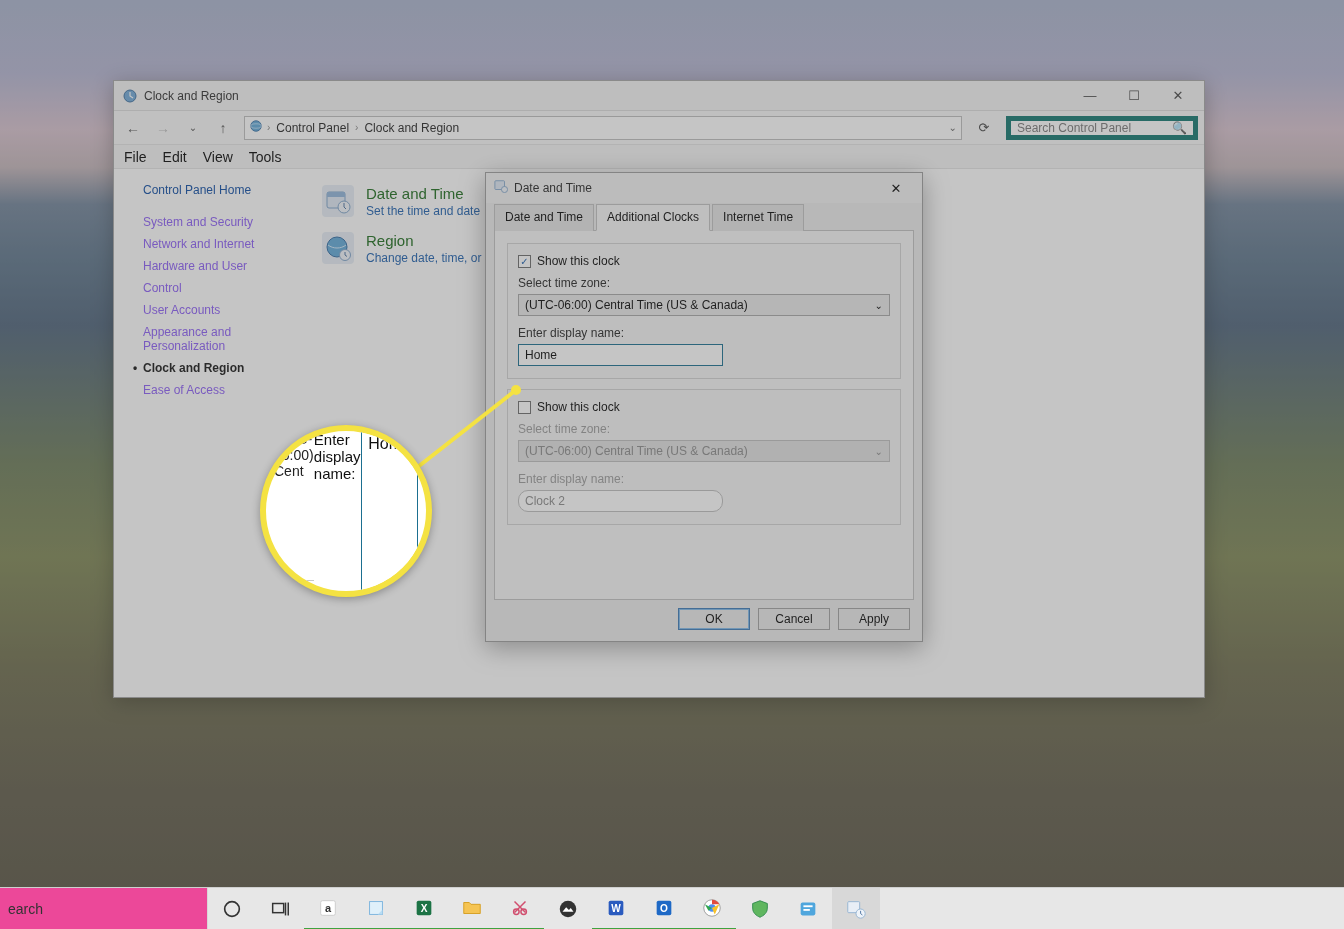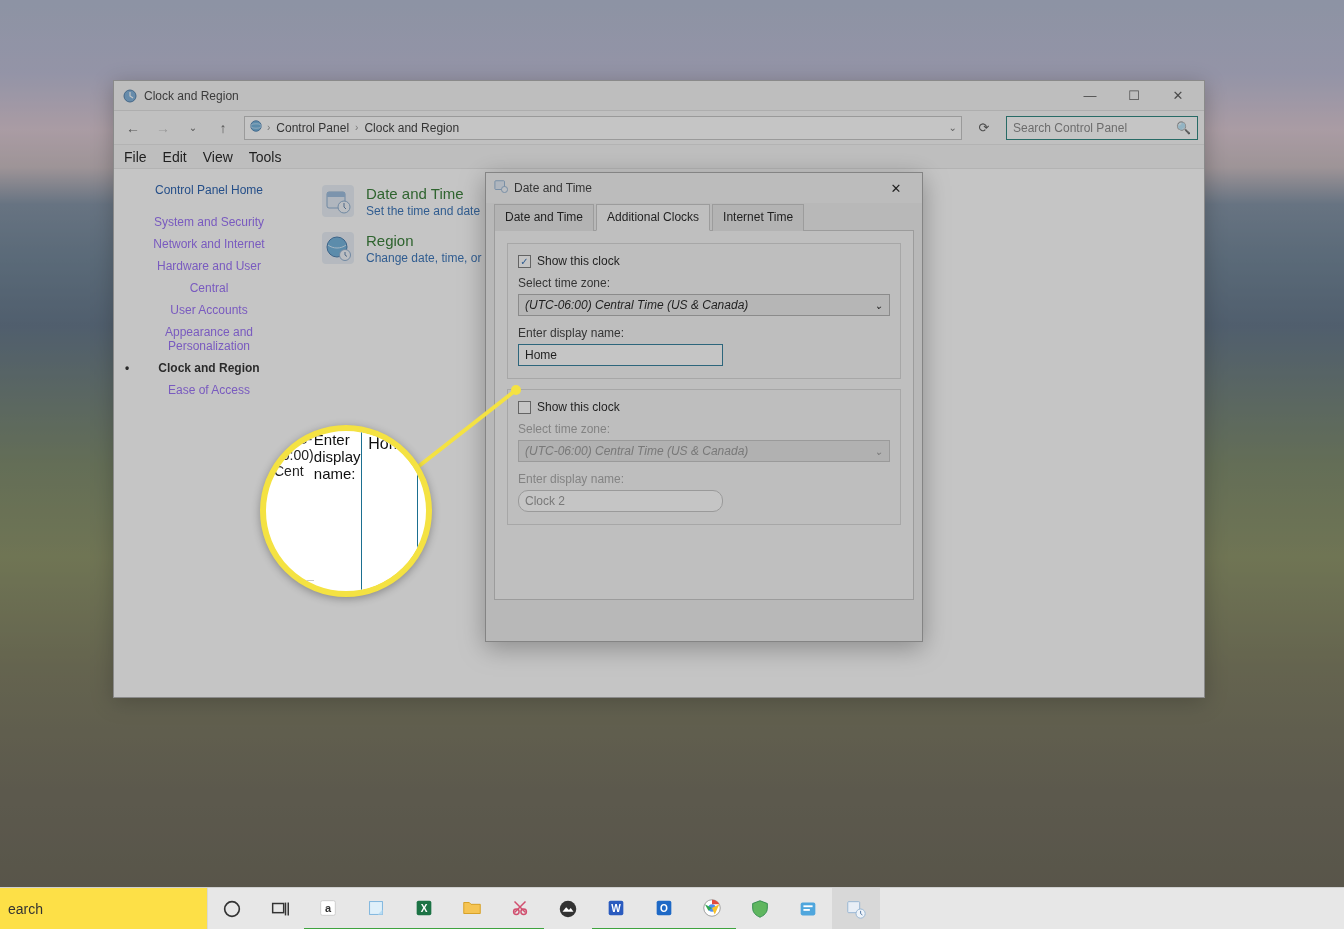--- a/index.html
+++ b/index.html
@@ -26,25 +26,25 @@
   .titlebar .icon-slot { width:16px; height:16px; margin-right:6px; display:flex; align-items:center; justify-content:center; }
   .titlebar .title { font-size:12px; color:#2b2b2b; flex:1; }
   .titlebar .winbtn { width:44px; height:28px; display:flex; align-items:center; justify-content:center; font-size:13px; color:#444; cursor:default; }
   .navbar { height:34px; display:flex; align-items:center; padding:0 6px; gap:4px; background:#f8f8f8; border-bottom:1px solid #e3e3e3; }
   .navbtn { width:26px; height:26px; display:flex; align-items:center; justify-content:center; color:#555; font-size:14px; }
   .addrbar { flex:1; height:24px; border:1px solid #bdbdbd; background:#fff; display:flex; align-items:center; padding:0 4px; font-size:12px; color:#222; gap:4px; margin-left:4px; }
   .addrbar .crumb { padding:0 2px; }
   .addrbar .sep { color:#888; font-size:10px; }
   .addrbar .spacer { flex:1; }
   .refreshbtn { width:24px; height:24px; display:flex; align-items:center; justify-content:center; font-size:13px; color:#444; margin-left:6px; }
-  .searchbox { width:192px; height:24px; border:1px solid #0f766e; background:#fff; display:flex; align-items:center; padding:0 6px; font-size:12px; color:#777; margin-left:6px; }
+  .searchbox { width:192px; height:24px; border:5px solid #0f766e; background:#fff; display:flex; align-items:center; padding:0 6px; font-size:12px; color:#777; margin-left:6px; }
   .searchbox .ph { flex:1; }
   .menubar { height:24px; display:flex; align-items:center; gap:16px; padding:0 10px; font-size:14px; border-bottom:1px solid #e3e3e3; background:#f5f5f5; }
   .cp-body { display:flex; height: calc(100% - 30px - 34px - 24px); background:#fff; }
-  .sidebar { width:190px; padding:14px 21px; border-right:0; font-size:12px;text-align:center; }
+  .sidebar { width:190px; padding:14px 29px; border-right:0; font-size:12px; }
   .sidebar .home { color:#0a4aa3; margin-bottom:14px; }
   .sidebar .item { color:#8b5cf6; padding:4px 0; }
   .sidebar .item.active { font-weight:bold; color:#111; position:relative; }
   .sidebar .item.active::before { content:"•"; position:absolute; left:-10px; color:#111; }
   .content { flex:1; padding:16px 18px; position:relative; }
   .cat { display:flex; gap:12px; margin-bottom:14px; }
   .cat-icon { width:32px; height:32px; border-radius:4px; background:#e6edf6; display:flex; align-items:center; justify-content:center; font-size:18px; }
   .cat-title { color:#1a6b1a; font-size:15px; }
   .cat-sub { color:#1b5fae; font-size:12px; margin-top:2px; }
 
@@ -60,42 +60,42 @@
   .tabs { display:flex; padding:0 8px; }
   .tab { font-size:12px; padding:5px 10px 6px; border:1px solid #c1c1c1; border-bottom:none; background:#e4e4e4; margin-right:2px; position:relative; top:1px; }
   .tab.active { background:#f6f6f6; border-bottom:1px solid #f6f6f6; z-index:2; }
   .tab-panel { margin:0 8px 8px 8px; border:1px solid #c1c1c1; background:#f6f6f6; padding:12px; height:370px; }
   .desc { font-size:12px; color:#222; margin-bottom:12px; line-height:1.4; }
   .clock-group { border:1px solid #d1d1d1; padding:10px 10px 12px; margin-bottom:10px; background:#f4f4f4; }
   .chk-row { display:flex; align-items:center; gap:6px; margin-bottom:8px; font-size:12px; }
   .chk { width:13px; height:13px; border:1px solid #6b6b6b; background:#fff; display:flex; align-items:center; justify-content:center; font-size:10px; color:#1b5fae; }
   .lbl { font-size:12px; color:#222; margin-bottom:4px; }
   .lbl.disabled, .chk-row.disabled { color:#9a9a9a; }
-  .combo { width:100%; height:22px; border:1px solid #a6a6a6; background:#e9e9e9; display:flex; align-items:center; padding:0 6px; font-size:12px; justify-content:space-between; margin-bottom:10px;font-style:italic; }
+  .combo { width:100%; height:22px; border:1px solid #a6a6a6; background:#e9e9e9; display:flex; align-items:center; padding:0 6px; font-size:12px; justify-content:space-between; margin-bottom:10px; }
   .combo.disabled { color:#8a8a8a; background:#e0e0e0; border-color:#bdbdbd; }
   .textfield { width:205px; height:22px; border:1px solid #166e8f; background:#fff; padding:0 6px; font-size:12px; display:flex; align-items:center; }
   .textfield.plain { border-color:#bdbdbd;border-radius:10px; }
   .dlg-buttons { display:flex; justify-content:flex-end; gap:8px; padding:0 12px 12px; }
   .dlg-btn { width:72px; height:22px; border:1px solid #a0a0a0; background:#eaeaea; font-size:12px; display:flex; align-items:center; justify-content:center; }
   .dlg-btn.primary { border:1px solid #3a78b5; box-shadow: inset 0 0 0 1px #7fb7e6; }
 
   
   .magnifier {
     position:absolute; left:260px; top:425px; width:172px; height:172px; border-radius:50%;
     background:#fff; border:6px solid #f4e242; box-shadow: 0 2px 8px rgba(0,0,0,0.3);
     overflow:hidden; z-index: 600; display:flex; justify-content:center; padding:0 8px;
   }
   .magnifier .mrow1 { font-size:14px; color:#222; border-bottom:1px solid #c9c9c9; padding-bottom:6px; margin-bottom:10px; }
   .magnifier .mrow2 { font-size:15px; color:#111; margin-bottom:6px; }
   .magnifier .mrow3 { font-size:16px; color:#111; border:1px solid #1b6f90; background:#fff; padding:3px 6px; width:130px; }
   .leader-line { position:absolute; z-index:590; pointer-events:none; }
 
   
   .taskbar { position:absolute; left:0; bottom:0; width:1344px; height:42px; background:#e7e7e7; border-top:1px solid #cfcfcf; display:flex; align-items:center; z-index: 700; }
-  .task-search { width:208px; height:42px; border-right:1px solid #d8d8d8; display:flex; align-items:center; padding:0 8px; font-size:14px; color:#333; background:#fde047; }
+  .task-search { width:208px; height:42px; border-right:1px solid #d8d8d8; display:flex; align-items:center; padding:0 8px; font-size:14px; color:#333; background:#ec4899; }
   .task-icons { display:flex; align-items:center; height:100%; }
   .task-icon { width:48px; height:42px; display:flex; align-items:center; justify-content:center; font-size:18px; }
   .task-icon svg { width:22px; height:22px; }
   .task-icon.active { border-bottom: 2px solid #3fa33f; }
 </style>
 </head>
 <body>
 
 <div class="desktop">
 
@@ -142,21 +142,21 @@
       <span>Edit</span>
       <span>View</span>
       <span>Tools</span>
     </div>
     <div class="cp-body">
       <div class="sidebar">
         <div class="home">Control Panel Home</div>
         <div class="item">System and Security</div>
         <div class="item">Network and Internet</div>
         <div class="item">Hardware and User</div>
-        <div class="item">Central</div>
+        <div class="item">Control</div>
         <div class="item">User Accounts</div>
         <div class="item">Appearance and Personalization</div>
         <div class="item active">Clock and Region</div>
         <div class="item">Ease of Access</div>
       </div>
       <div class="content">
         <div class="cat">
           <div class="cat-icon">
             <svg width="28" height="28" viewBox="0 0 28 28">
                 <rect x="3" y="5" width="18" height="16" rx="2" fill="#dfe9f5" stroke="#7da2c9"></rect>
@@ -231,20 +231,25 @@
         <div class="combo disabled">
           <span>(UTC-06:00) Central Time (US &amp; Canada)</span>
           <span style="font-size:10px;">⌄</span>
         </div>
         <div class="lbl disabled">Enter display name:</div>
         <div class="textfield plain" style="color:#8a8a8a;">
           <span>Clock 2</span>
         </div>
       </div>
     </div>
+    <div class="dlg-buttons">
+      <div class="dlg-btn primary">OK</div>
+      <div class="dlg-btn">Cancel</div>
+      <div class="dlg-btn">Apply</div>
+    </div>
   </div>
 
   <div class="dim-overlay"></div>
 
   <svg class="leader-line" style="left:396px; top:384px; width:130px; height:100px;">
     <line x1="0" y1="100" x2="120" y2="6" stroke="#f4e242" stroke-width="4"></line>
     <circle cx="120" cy="6" r="5" fill="#f4e242"></circle>
   </svg>
 
   <div class="magnifier">

